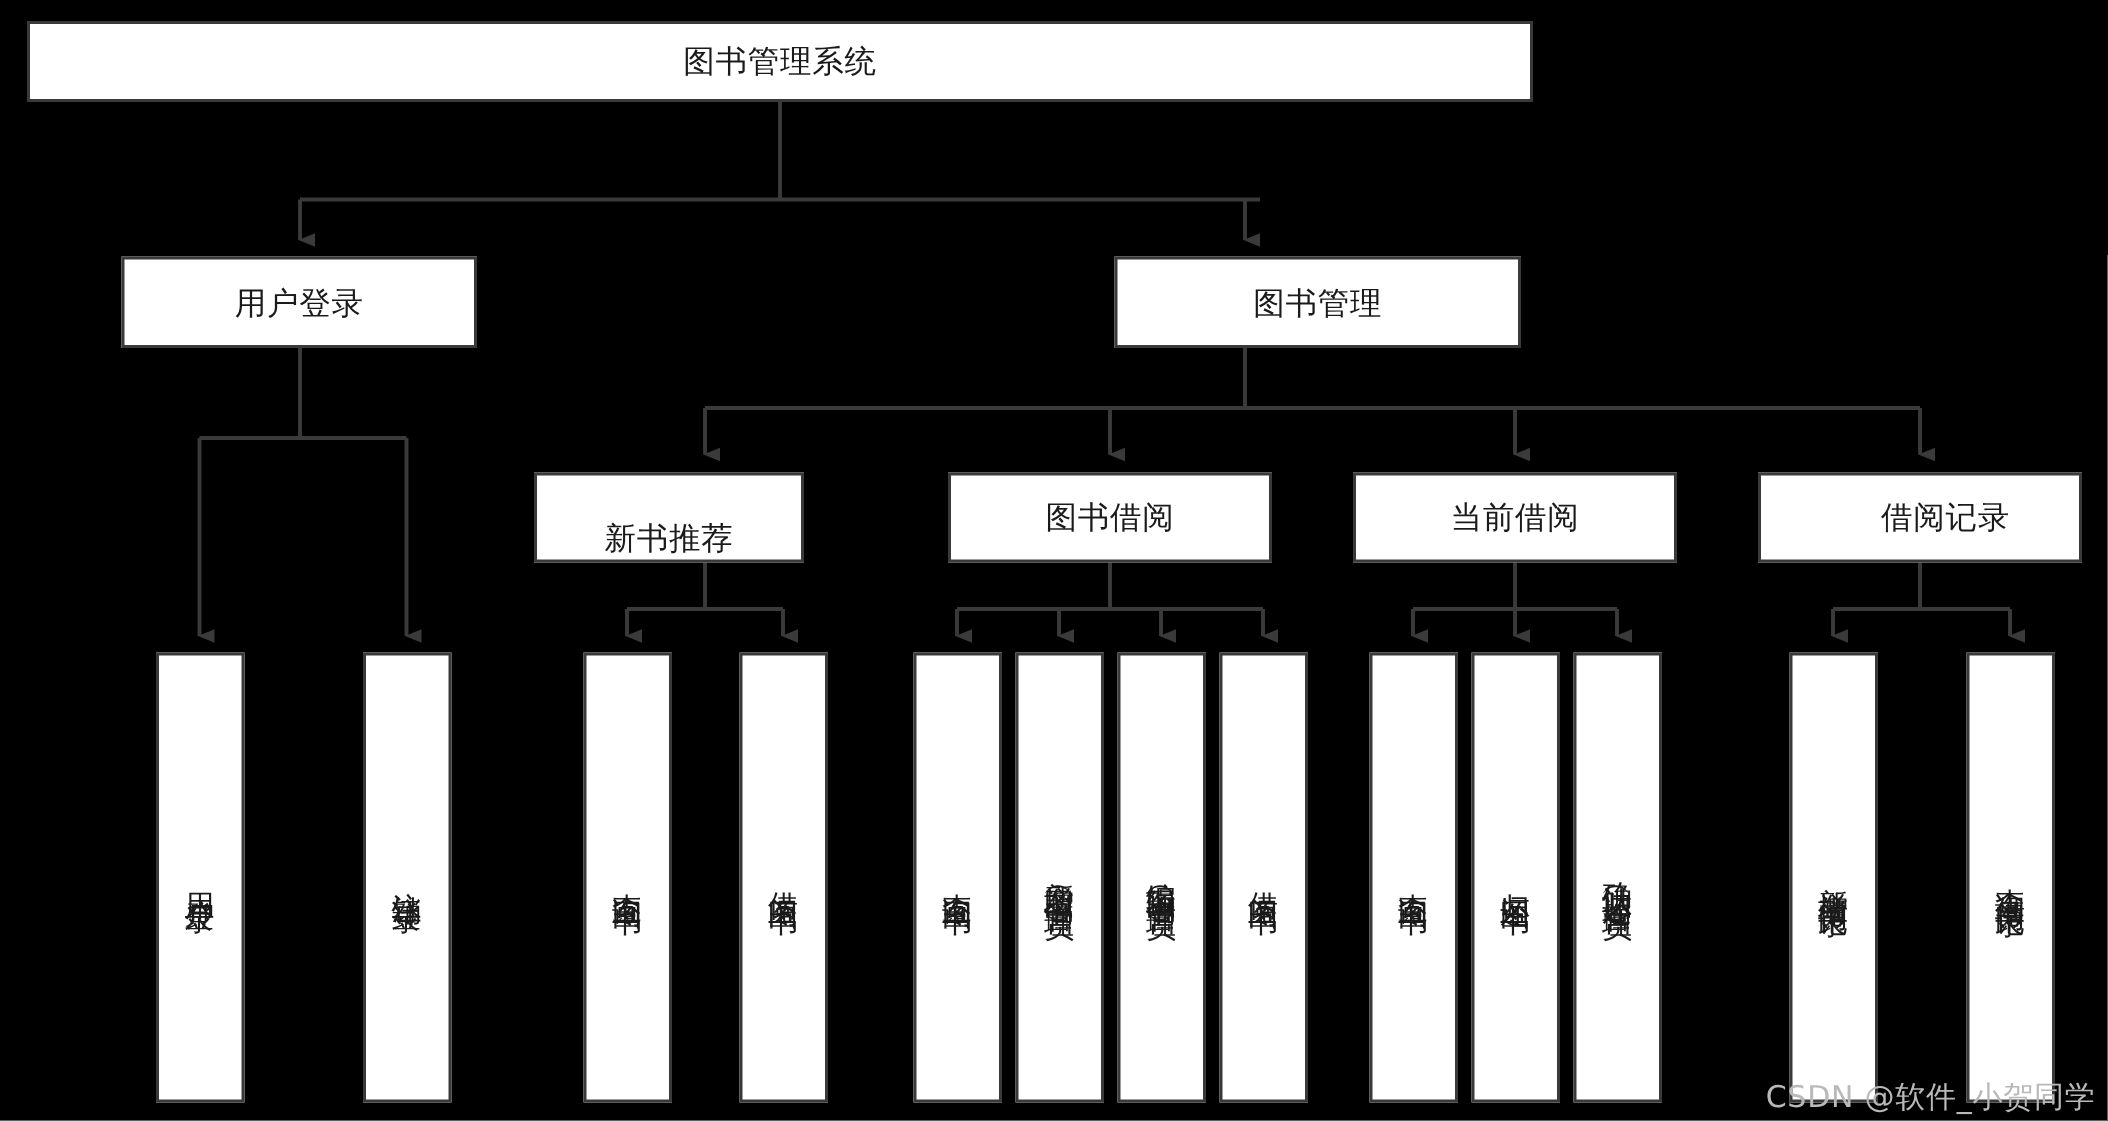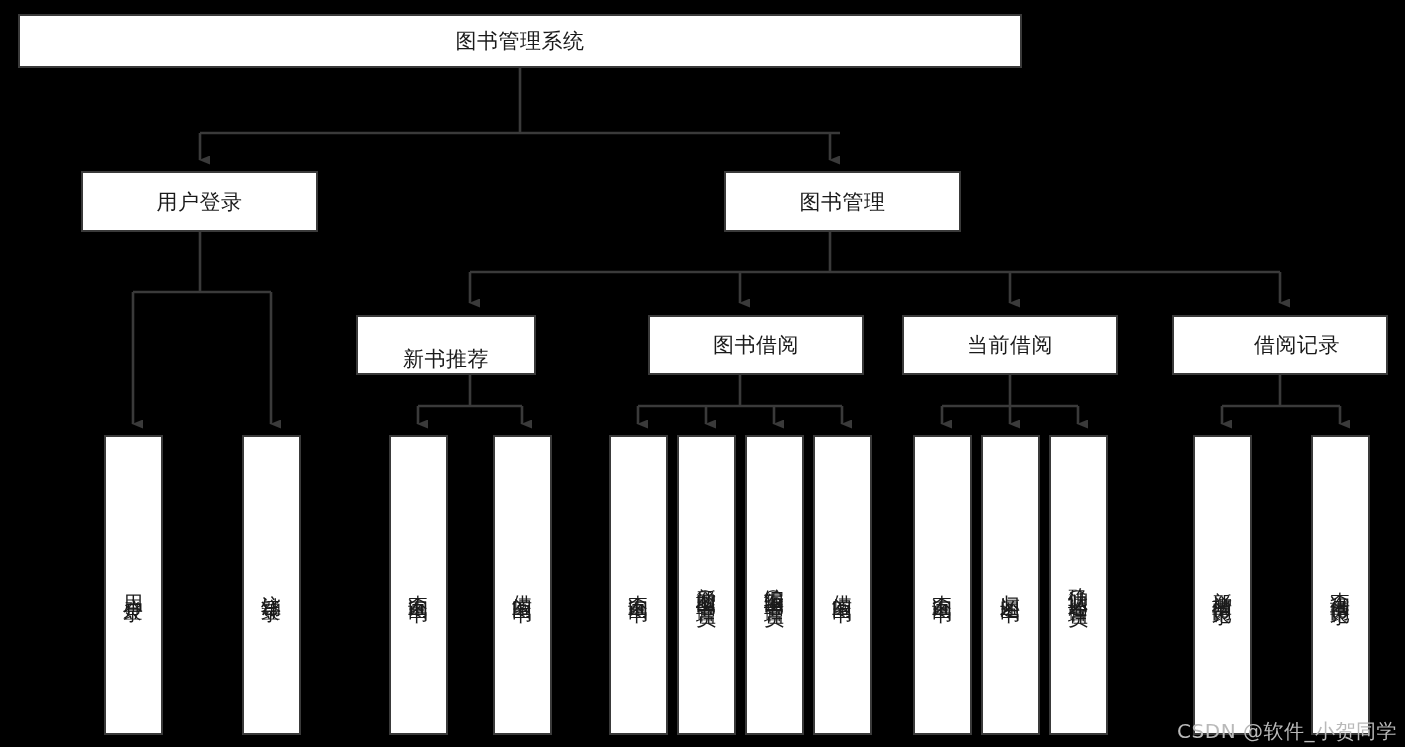--- a/index.html
+++ b/index.html
@@ -121,28 +121,28 @@
     </g>
   </svg>
 
   <div class="node h" style="left:18px; top:14px; width:1004px; height:54px;">
     <span>图书管理系统</span>
   </div>
 
   <div class="node h" style="left:81px; top:171px; width:237px; height:61px;">
     <span>用户登录</span>
   </div>
-  <div class="node h" style="left:724px; top:171px; width:237px; height:61px;">
+  <div class="node h" style="left:743px; top:171px; width:271px; height:61px;">
     <span>图书管理</span>
   </div>
 
   <div class="node h" style="left:356px; top:315px; width:180px; height:60px;align-items:flex-end;">
     <span>新书推荐</span>
   </div>
-  <div class="node h" style="left:632px; top:315px; width:216px; height:60px;margin-left:16px;">
+  <div class="node h" style="left:632px; top:315px; width:216px; height:60px;">
     <span>图书借阅</span>
   </div>
   <div class="node h" style="left:902px; top:315px; width:216px; height:60px;">
     <span>当前借阅</span>
   </div>
   <div class="node h" style="left:1172px; top:315px; width:216px; height:60px;padding-left:34px;">
     <span>借阅记录</span>
   </div>
 
   <div class="node v" style="left:104px; top:435px; width:59px; height:300px;">

